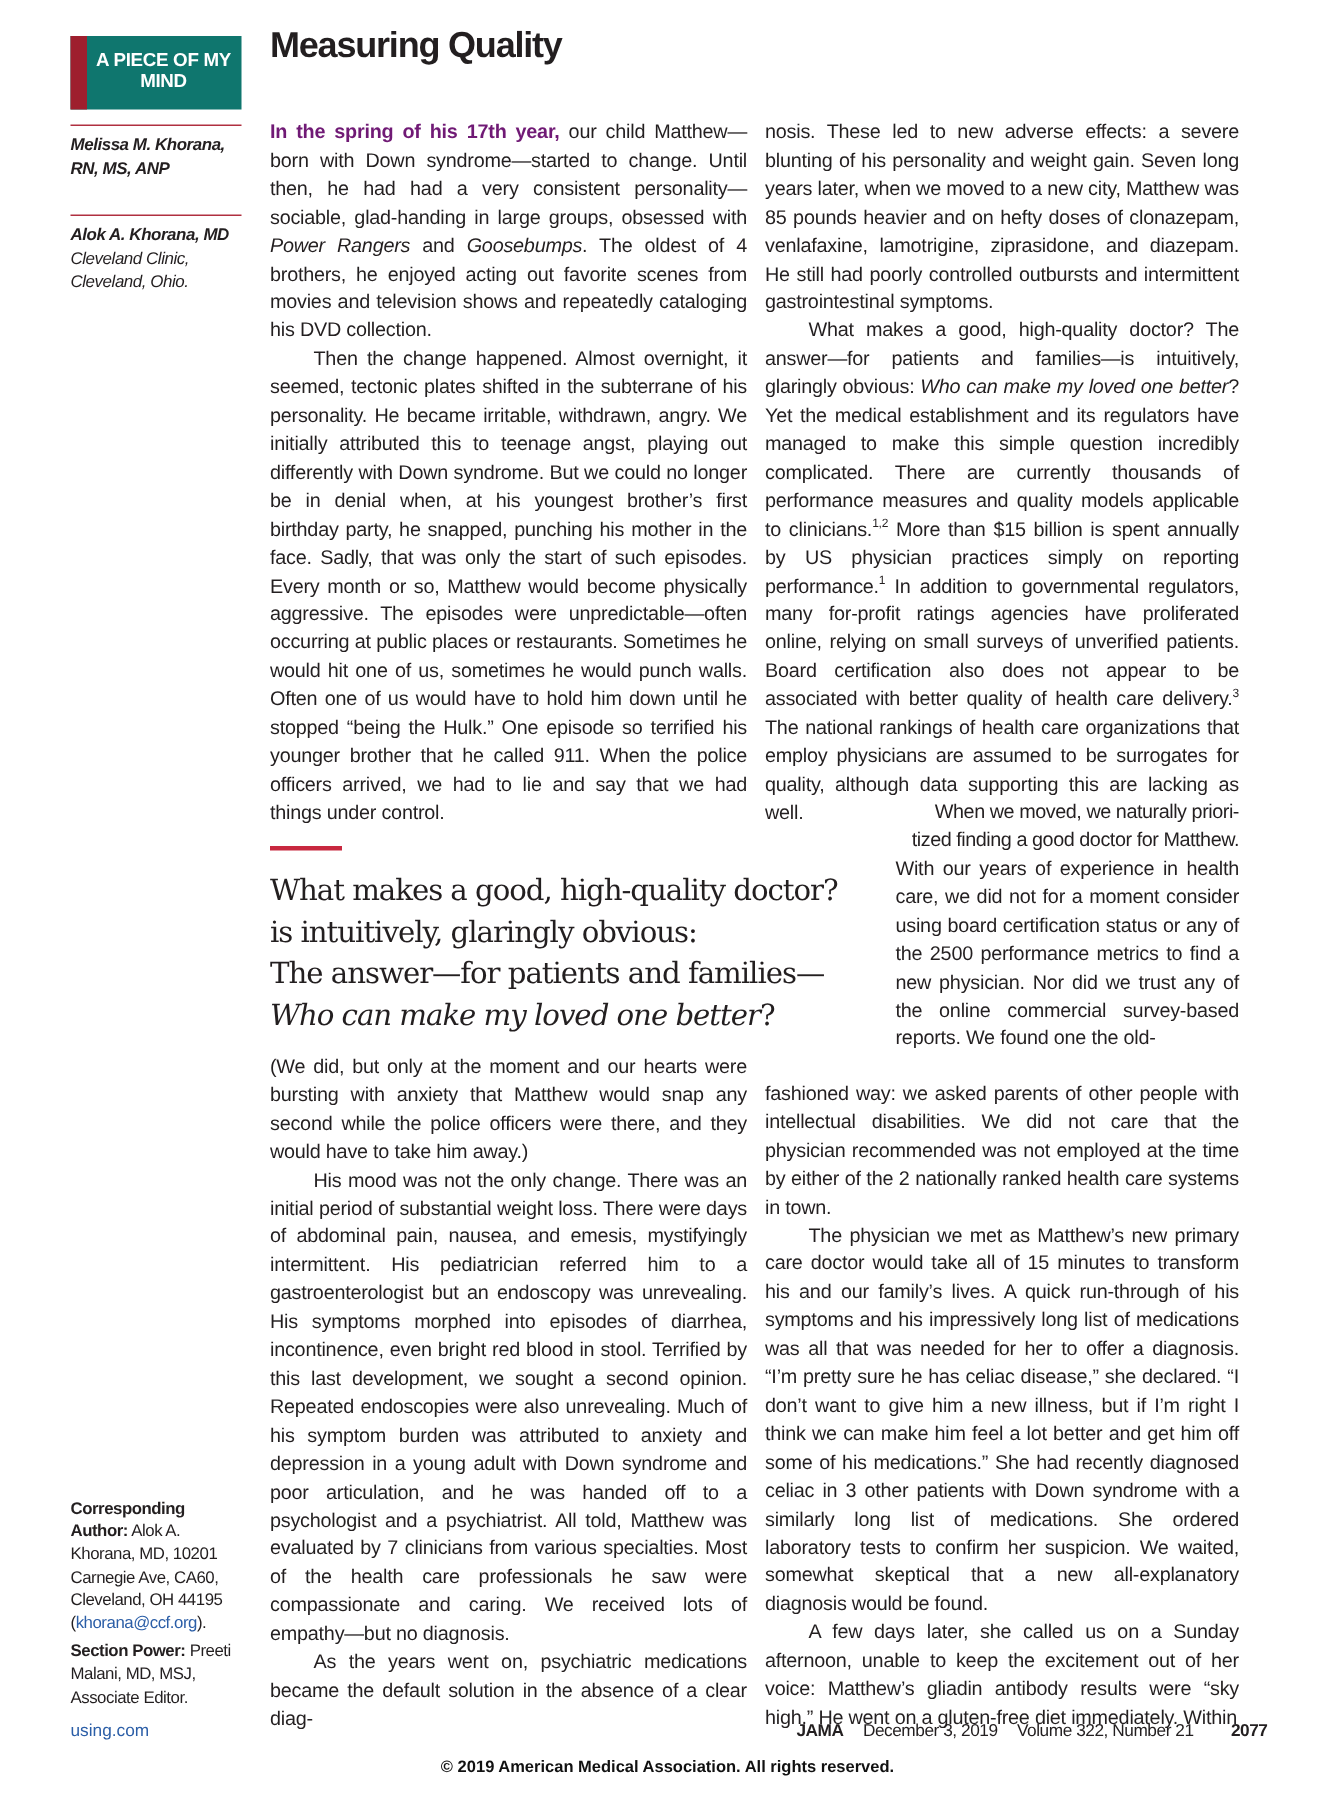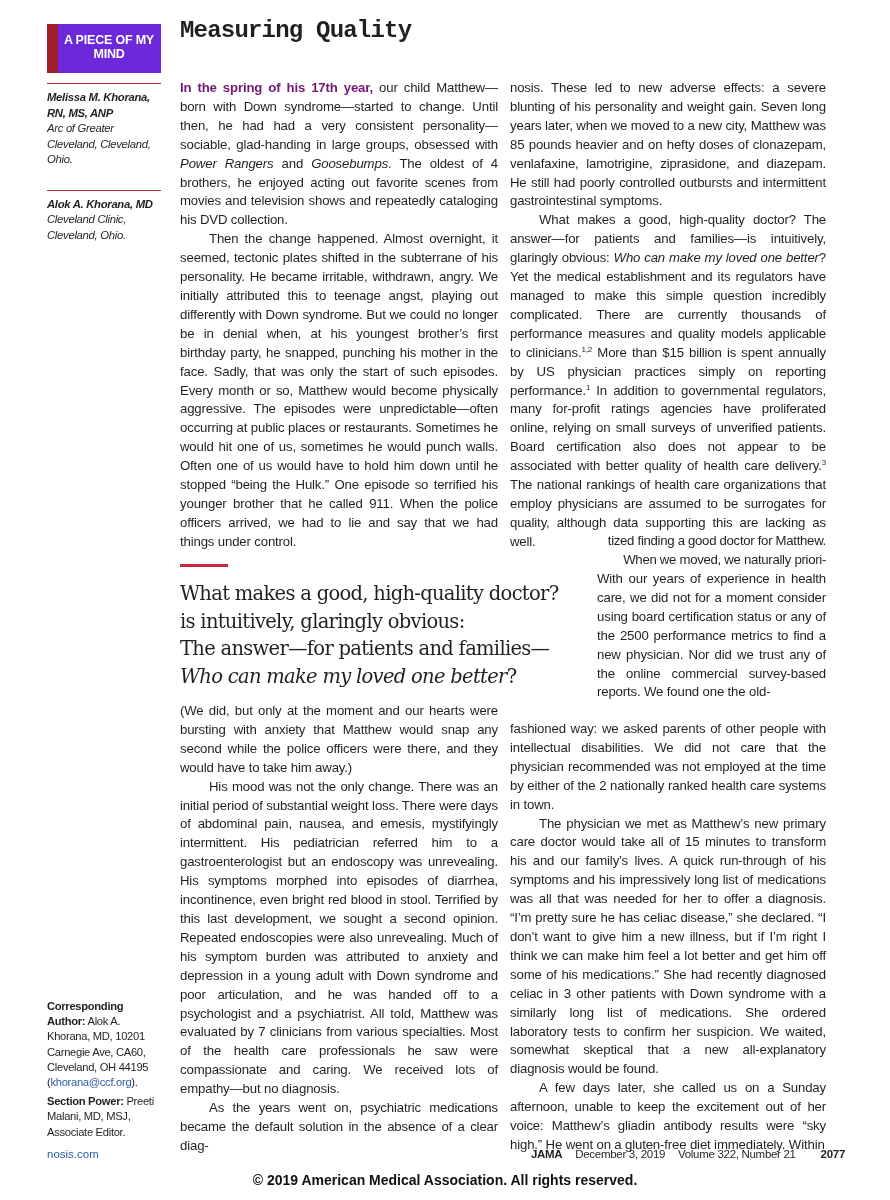--- a/index.html
+++ b/index.html
@@ -1,80 +1,79 @@
 <!DOCTYPE html>
 <html><head>
 <meta charset="utf-8">
 <style>
   * { box-sizing: border-box; margin: 0; padding: 0; }
   html, body { width: 890px; height: 1200px; background: #ffffff; overflow: hidden; }
   body { position: relative; font-family: "Liberation Sans", sans-serif; color: #231f20; }
 
   .sidebar { position: absolute; left: 47px; top: 24px; width: 114px; }
-  .section-box { position: relative; height: 49px; background: #6d28d9; color: #fff; font-weight: bold; font-size: 12.5px; line-height: 14px; text-align: center; padding-top: 9px; padding-left: 10px; letter-spacing: -0.2px; }
+  .section-box { position: relative; height: 49px; background: #0f766e; color: #fff; font-weight: bold; font-size: 12.5px; line-height: 14px; text-align: center; padding-top: 9px; padding-left: 10px; letter-spacing: -0.2px; }
   .section-box .bar { position: absolute; left: 0; top: 0; bottom: 0; width: 11px; background: #9e1f2e; }
   .sb-rule { height: 1px; background: #b03040; margin-top: 10px; }
   .author { font-size: 11.3px; line-height: 15.5px; margin-top: 6px; letter-spacing: -0.3px; font-style: italic; }
   .author .name { font-weight: bold; }
   .author + .sb-rule { margin-top: 22px; }
   .corr { position: absolute; left: 47px; top: 987px; width: 115px; font-size: 11.2px; line-height: 15.2px; letter-spacing: -0.3px; margin-top: 12px; }
   .corr b { font-weight: bold; }
   .corr .link { color: #2b5ea7; }
   .corr p + p { margin-top: 4px; }
   .site { position: absolute; left: 47px; top: 1148px; font-size: 11.5px; color: #2b5ea7; }
 
-  .title { position: absolute; left: 180px; top: 17px; font-family: Liberation Mono, monospace; font-size: 24px; letter-spacing: -0.8px; color: #231f20; }
+  .title { position: absolute; left: 180px; top: 17px; font-family: Liberation Sans, sans-serif; font-size: 24px; letter-spacing: -0.8px; color: #231f20; }
 
   .col { position: absolute; font-size: 13.2px; line-height: 18.9px; text-align: justify; letter-spacing: -0.15px; }
   .col p { text-indent: 0; }
   .col p.ind { text-indent: 29px; }
   .lead { color: #701a75; font-weight: bold; }
   .c1a { left: 180px; top: 79px; width: 318px; }
   .c2a { left: 510px; top: 79px; width: 316px; }
   .c1b { left: 180px; top: 702px; width: 318px; }
   .c2b-ind { left: 597px; top: 570px; width: 229px; }
   .c2b { left: 510px; top: 720px; width: 316px; }
   .c2b-first { position: absolute; left: 510px; top: 532px; width: 316px; text-align: right; font-size: 13.2px; line-height: 18.9px; letter-spacing: -0.3px; }
 
   .pull-rule { position: absolute; left: 180px; top: 564px; width: 48px; height: 3px; background: #c8283f; }
   .pull { position: absolute; left: 180px; top: 580px; width: 400px; font-family: "DejaVu Serif", serif; font-size: 19.5px; line-height: 27.5px; letter-spacing: -0.7px; color: #231f20; }
   .pull i { font-style: italic; }
 
   .footer { position: absolute; right: 45px; top: 1148px; font-size: 11.5px; letter-spacing: -0.3px; }
   .footer span { margin-left: 10px; }
   .footer .j { font-weight: bold; }
   .footer .pg { font-weight: bold; margin-left: 22px; }
-  .copy { position: absolute; left: 0; width: 890px; top: 1172px; text-align: center; font-weight: bold; font-size: 14px; color: #111; }
+  .copy { position: absolute; left: 0; width: 890px; top: 1172px; text-align: center; font-weight: bold; font-size: 11px; color: #111; }
   sup { font-size: 8px; line-height: 0; vertical-align: super; }
 </style>
 </head>
 <body>
 
 <div class="sidebar">
   <div class="section-box">
     <div class="bar"></div>
     <span>A PIECE OF MY MIND</span>
   </div>
   <div class="sb-rule"></div>
   <div class="author">
     <div class="name">Melissa M. Khorana, RN, MS, ANP</div>
-    <div>Arc of Greater Cleveland, Cleveland, Ohio.</div>
   </div>
   <div class="sb-rule"></div>
   <div class="author">
     <div class="name">Alok A. Khorana, MD</div>
     <div>Cleveland Clinic, Cleveland, Ohio.</div>
   </div>
 </div>
 
 <div class="corr">
   <p><b>Corresponding Author:</b><span> Alok A. Khorana, MD, 10201 Carnegie Ave, CA60, Cleveland, OH 44195 (</span><span class="link">khorana@ccf.org</span><span>).</span></p>
   <p><b>Section Power:</b><span> Preeti Malani, MD, MSJ, Associate Editor.</span></p>
 </div>
-<div class="site">nosis.com</div>
+<div class="site">using.com</div>
 
 <h1 class="title">Measuring Quality</h1>
 
 <div class="col c1a">
   <p><span class="lead">In the spring of his 17th year,</span><span> our child Matthew—born with Down syndrome—started to change. Until then, he had had a very consistent personality—sociable, glad-handing in large groups, obsessed with </span><i>Power Rangers</i><span> and </span><i>Goosebumps</i><span>. The oldest of 4 brothers, he enjoyed acting out favorite scenes from movies and television shows and repeatedly cataloging his DVD collection.</span></p>
   <p class="ind">Then the change happened. Almost overnight, it seemed, tectonic plates shifted in the subterrane of his personality. He became irritable, withdrawn, angry. We initially attributed this to teenage angst, playing out differently with Down syndrome. But we could no longer be in denial when, at his youngest brother’s first birthday party, he snapped, punching his mother in the face. Sadly, that was only the start of such episodes. Every month or so, Matthew would become physically aggressive. The episodes were unpredictable—often occurring at public places or restaurants. Sometimes he would hit one of us, sometimes he would punch walls. Often one of us would have to hold him down until he stopped “being the Hulk.” One episode so terrified his younger brother that he called 911. When the police officers arrived, we had to lie and say that we had things under control.</p>
 </div>
 
 <div class="pull-rule"></div>
 <div class="pull">
@@ -89,22 +88,22 @@
   <p class="ind">His mood was not the only change. There was an initial period of substantial weight loss. There were days of abdominal pain, nausea, and emesis, mystifyingly intermittent. His pediatrician referred him to a gastroenterologist but an endoscopy was unrevealing. His symptoms morphed into episodes of diarrhea, incontinence, even bright red blood in stool. Terrified by this last development, we sought a second opinion. Repeated endoscopies were also unrevealing. Much of his symptom burden was attributed to anxiety and depression in a young adult with Down syndrome and poor articulation, and he was handed off to a psychologist and a psychiatrist. All told, Matthew was evaluated by 7 clinicians from various specialties. Most of the health care professionals he saw were compassionate and caring. We received lots of empathy—but no diagnosis.</p>
   <p class="ind">As the years went on, psychiatric medications became the default solution in the absence of a clear diag-</p>
 </div>
 
 <div class="col c2a">
   <p>nosis. These led to new adverse effects: a severe blunting of his personality and weight gain. Seven long years later, when we moved to a new city, Matthew was 85 pounds heavier and on hefty doses of clonazepam, venlafaxine, lamotrigine, ziprasidone, and diazepam. He still had poorly controlled outbursts and intermittent gastrointestinal symptoms.</p>
   <p class="ind"><span>What makes a good, high-quality doctor? The answer—for patients and families—is intuitively, glaringly obvious: </span><i>Who can make my loved one better</i><span>? Yet the medical establishment and its regulators have managed to make this simple question incredibly complicated. There are currently thousands of performance measures and quality models applicable to clinicians.</span><sup>1,2</sup><span> More than $15 billion is spent annually by US physician practices simply on reporting performance.</span><sup>1</sup><span> In addition to governmental regulators, many for-profit ratings agencies have proliferated online, relying on small surveys of unverified patients. Board certification also does not appear to be associated with better quality of health care delivery.</span><sup>3</sup><span> The national rankings of health care organizations that employ physicians are assumed to be surrogates for quality, although data supporting this are lacking as well.</span></p>
 </div>
 
 <div class="c2b-first">
+  <div>When we moved, we naturally priori-</div>
   <div>tized finding a good doctor for Matthew.</div>
-  <div>When we moved, we naturally priori-</div>
 </div>
 <div class="col c2b-ind">
   <p>With our years of experience in health care, we did not for a moment consider using board certification status or any of the 2500 performance metrics to find a new physician. Nor did we trust any of the online commercial survey-based reports. We found one the old-</p>
 </div>
 <div class="col c2b">
   <p>fashioned way: we asked parents of other people with intellectual disabilities. We did not care that the physician recommended was not employed at the time by either of the 2 nationally ranked health care systems in town.</p>
   <p class="ind">The physician we met as Matthew’s new primary care doctor would take all of 15 minutes to transform his and our family’s lives. A quick run-through of his symptoms and his impressively long list of medications was all that was needed for her to offer a diagnosis. “I’m pretty sure he has celiac disease,” she declared. “I don’t want to give him a new illness, but if I’m right I think we can make him feel a lot better and get him off some of his medications.” She had recently diagnosed celiac in 3 other patients with Down syndrome with a similarly long list of medications. She ordered laboratory tests to confirm her suspicion. We waited, somewhat skeptical that a new all-explanatory diagnosis would be found.</p>
   <p class="ind">A few days later, she called us on a Sunday afternoon, unable to keep the excitement out of her voice: Matthew’s gliadin antibody results were “sky high.” He went on a gluten-free diet immediately. Within</p>
 </div>
 

